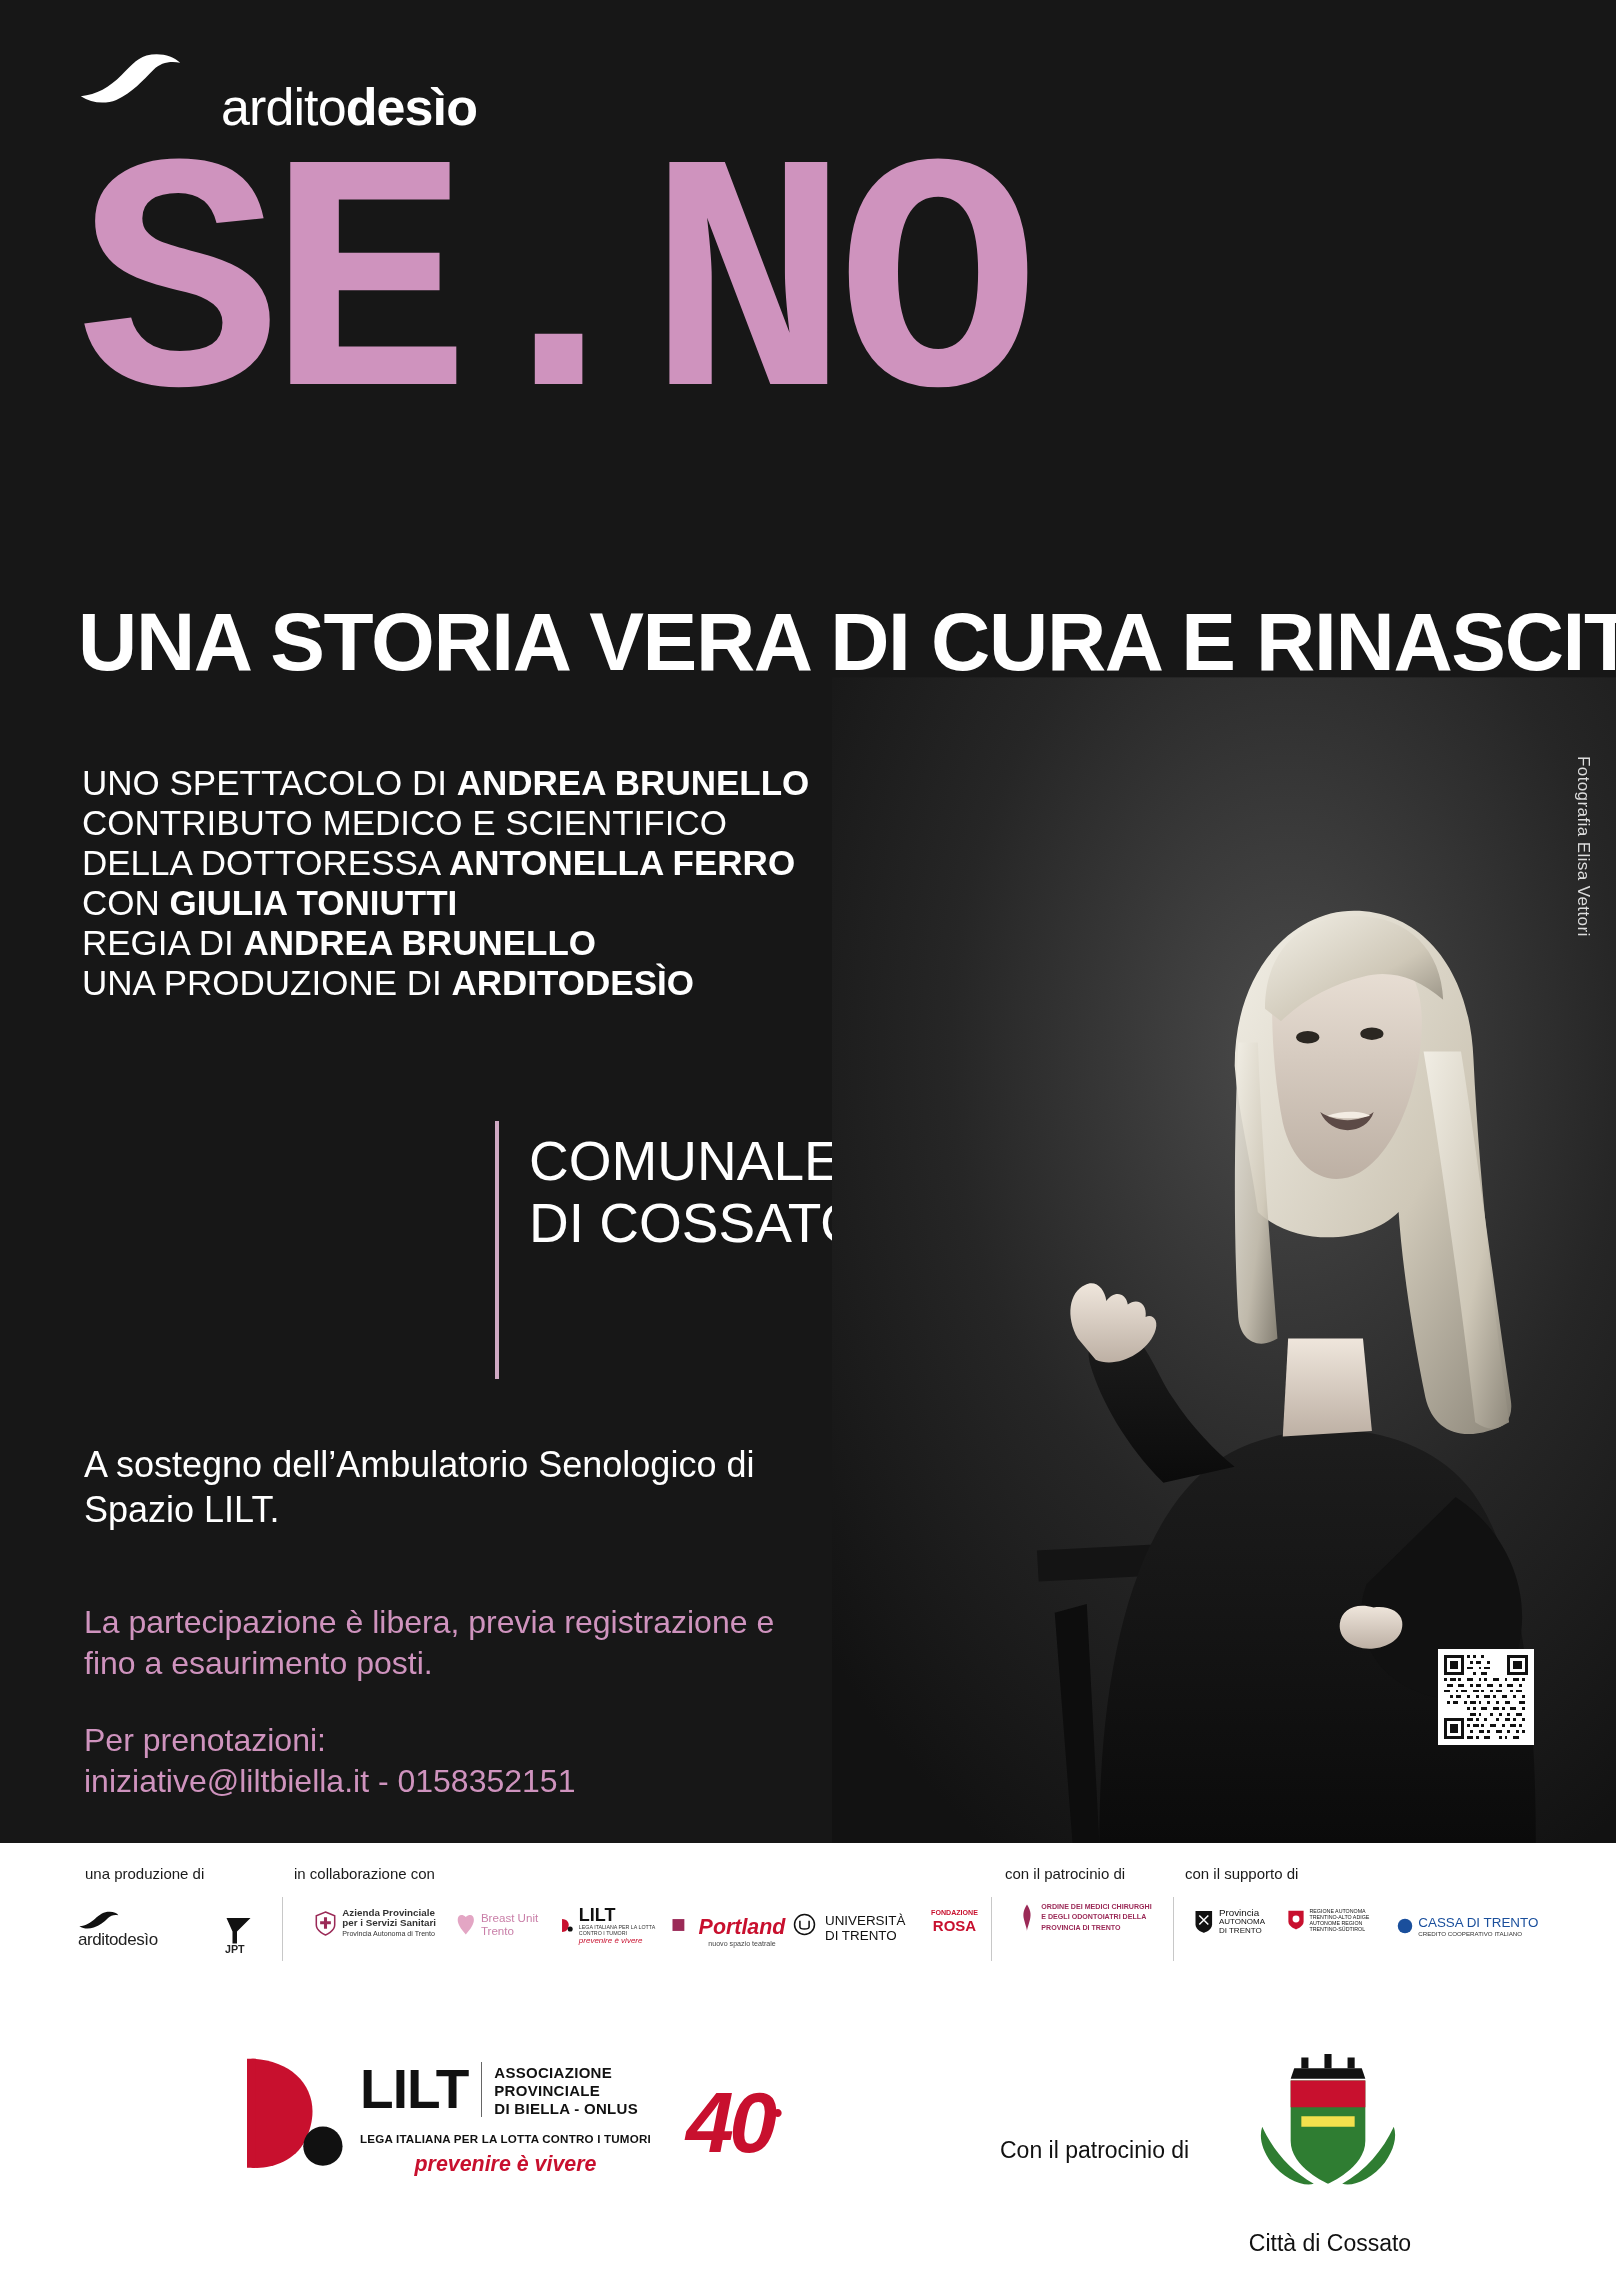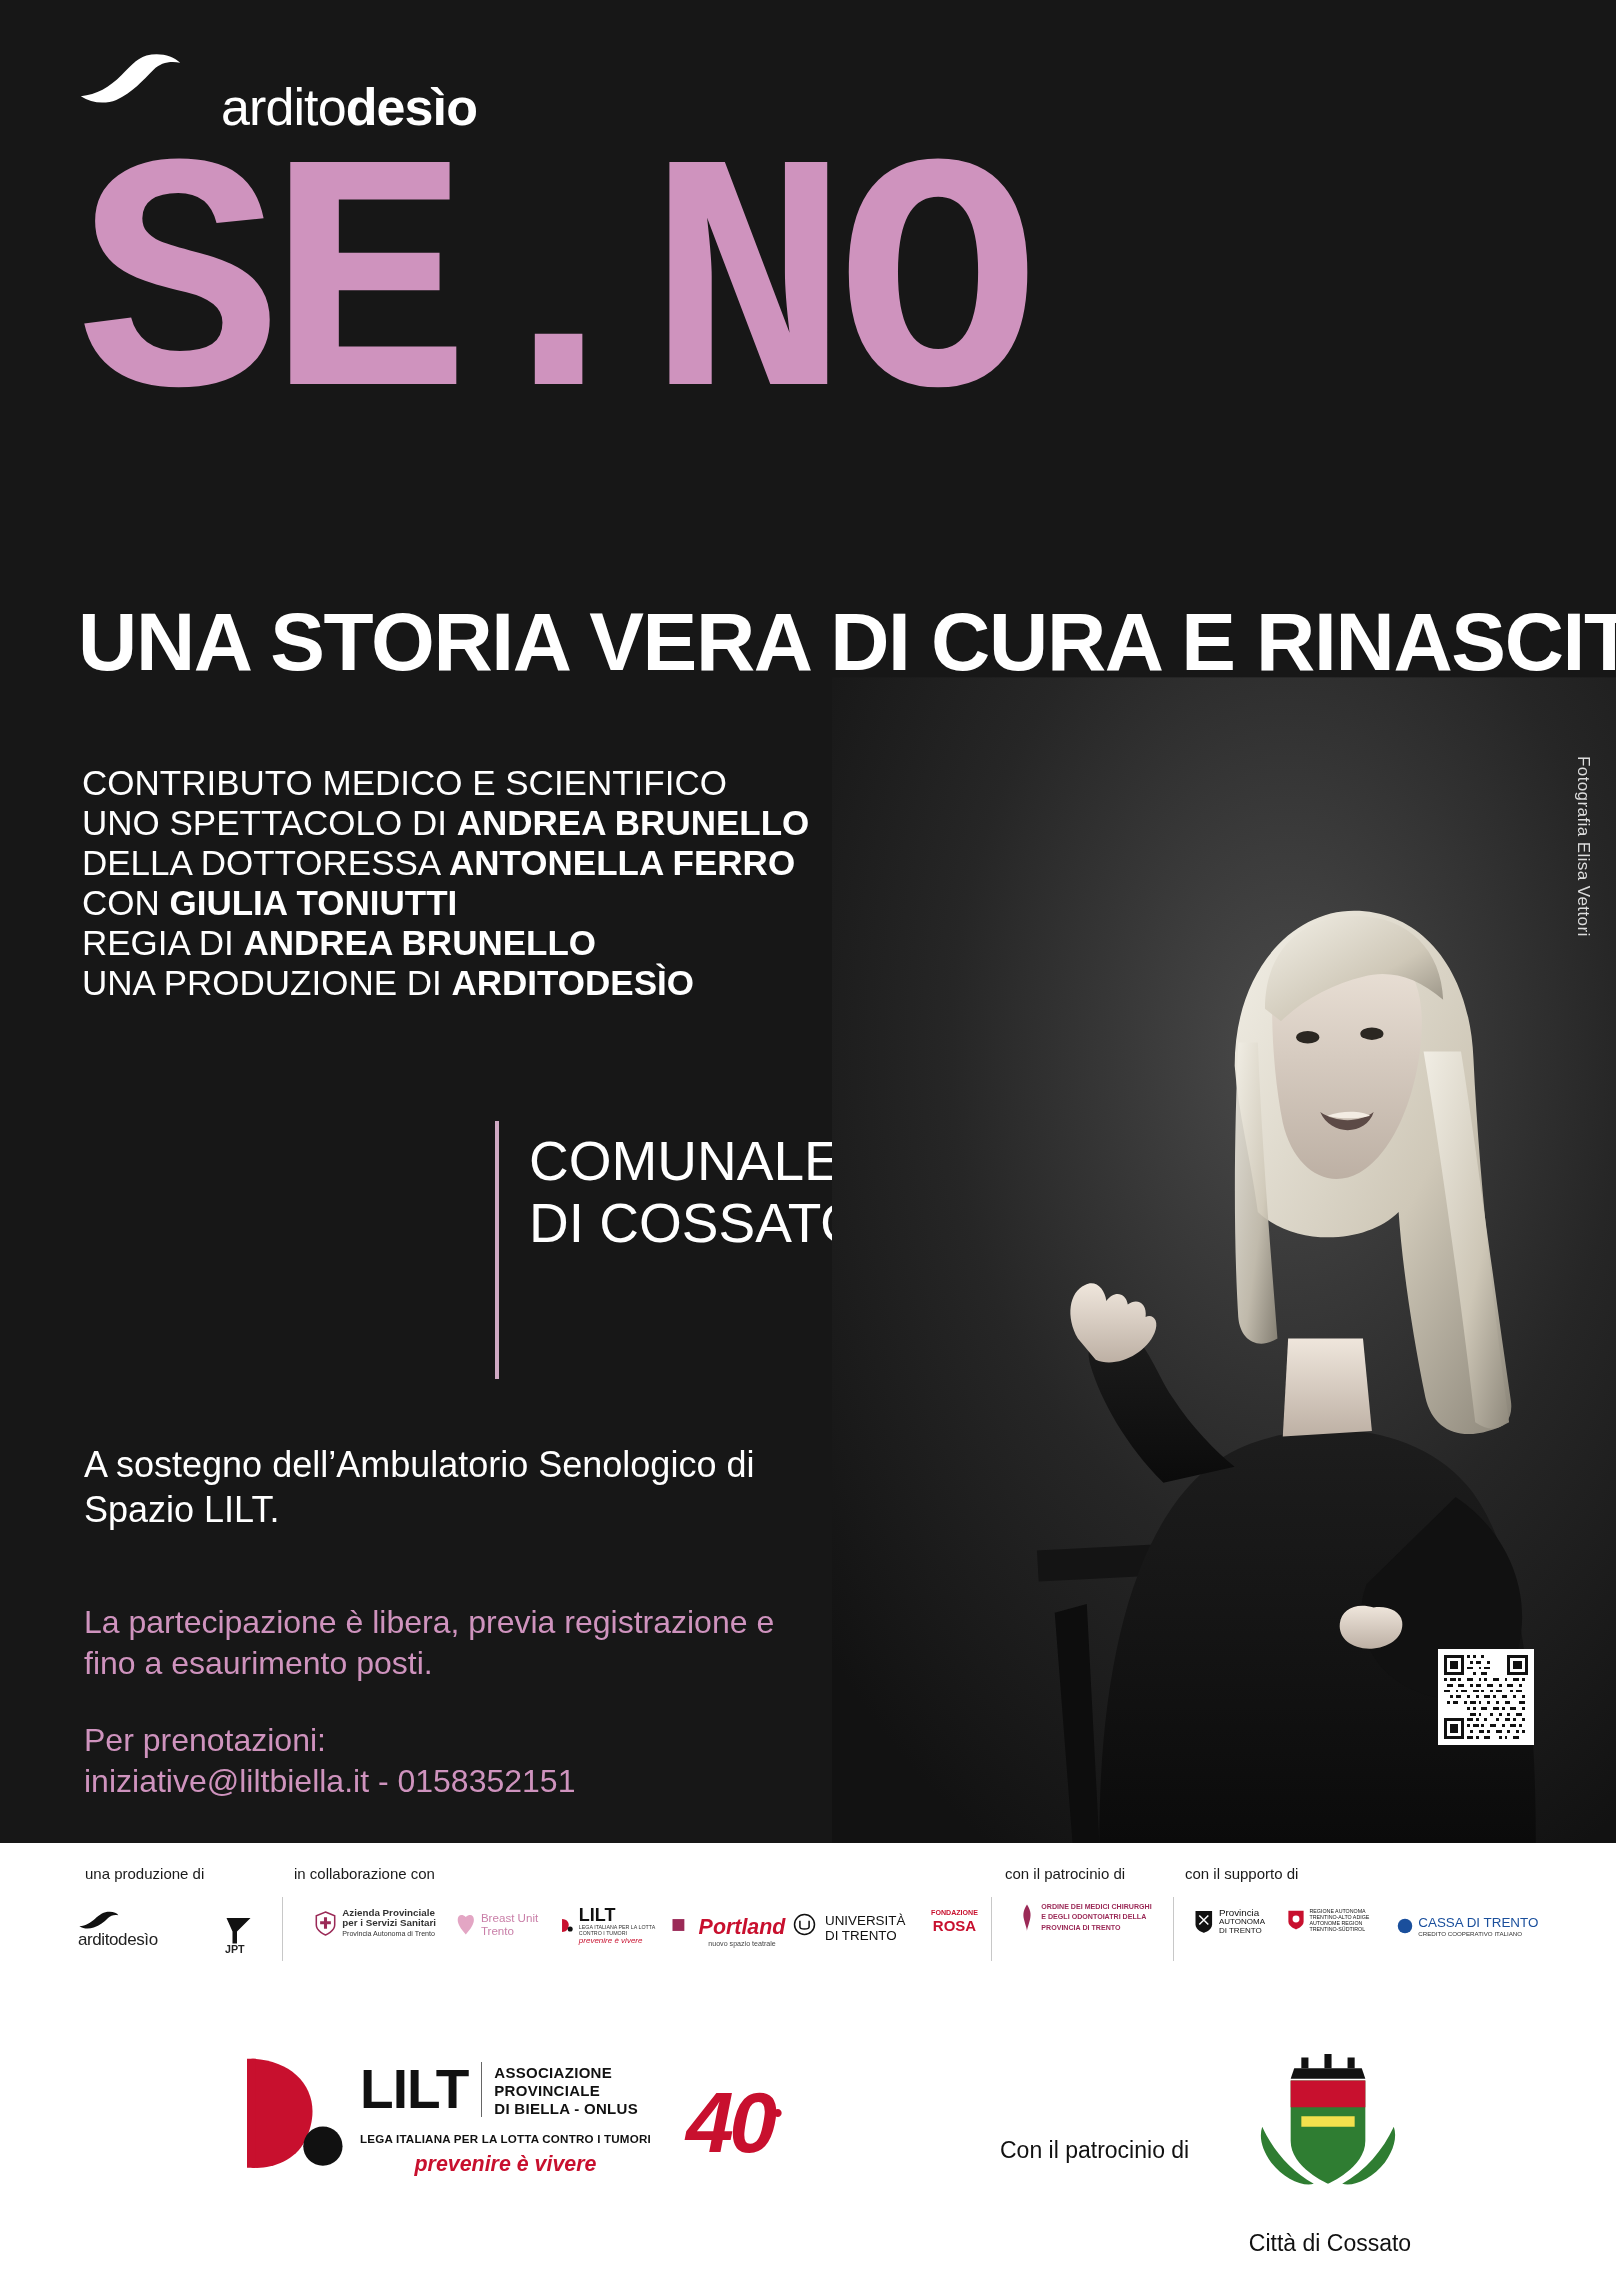--- a/index.html
+++ b/index.html
@@ -141,22 +141,22 @@
       </span>
       <div class="logo-word">
         <span>ardito</span><b>desìo</b>
       </div>
     </div>
 
     <div class="title">SE.NO</div>
     <div class="subtitle">UNA STORIA VERA DI CURA E RINASCITA</div>
 
     <div class="credits">
+      <div><span>UNO SPETTACOLO DI </span><b>ANDREA BRUNELLO</b></div>
       <div><span>CONTRIBUTO MEDICO E SCIENTIFICO</span><b></b></div>
-      <div><span>UNO SPETTACOLO DI </span><b>ANDREA BRUNELLO</b></div>
       <div><span>DELLA DOTTORESSA </span><b>ANTONELLA FERRO</b></div>
       <div><span>CON </span><b>GIULIA TONIUTTI</b></div>
       <div><span>REGIA DI </span><b>ANDREA BRUNELLO</b></div>
       <div><span>UNA PRODUZIONE DI </span><b>ARDITODESÌO</b></div>
     </div>
 
     <div class="vdiv"></div>
     <div class="venue">
       <div>COMUNALE</div>
       <div>DI COSSATO</div>

